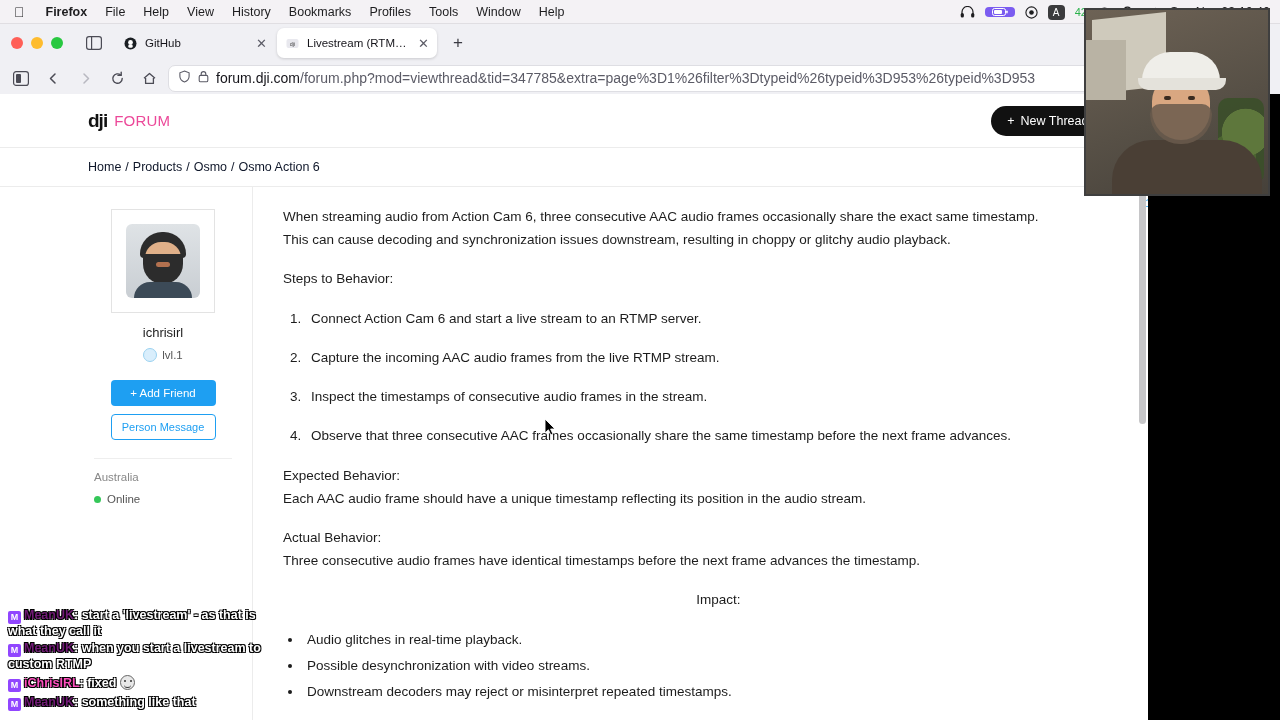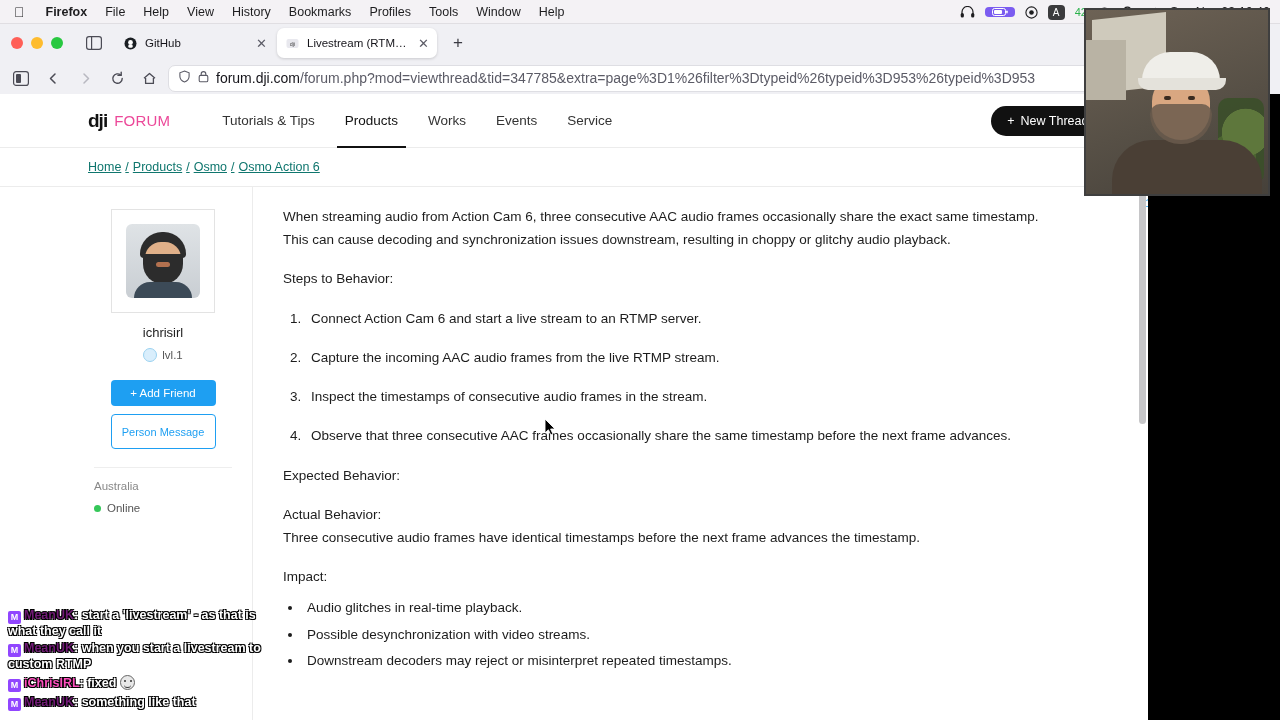--- a/index.html
+++ b/index.html
@@ -104,21 +104,21 @@
     background: #111; color: #fff; border-radius: 18px; height: 30px;
     display: flex; align-items: center; gap: 6px; padding: 0 16px; font-size: 12.5px;
   }
   .search-ic { width: 22px; height: 22px; display: flex; align-items: center; justify-content: center; }
   .auth-links { font-size: 12.5px; color: #333; }
 
   .breadcrumb-bar {
     height: 39px; display: flex; align-items: center; padding: 0 24px 0 88px;
     border-bottom: 1px solid #ececec; font-size: 12.5px; color: #444;
   }
-  .crumbs span { color: #0f766e; text-decoration: underline; }
+  .crumbs span { color: #0f172a; }
   .crumb-sep { color: #999; margin: 0 4px; }
   .bc-right { margin-left: auto; display: flex; align-items: center; gap: 16px; font-size: 12px; color: #555; }
   .bc-right .it { display: flex; align-items: center; gap: 5px; }
 
   .content { display: flex; height: 533px; background: #fff; position: relative; }
   .left-col {
     width: 150px; margin-left: 88px; padding-top: 22px; flex: 0 0 150px;
   }
   .avatar-box {
     width: 104px; height: 104px; margin: 0 auto; border: 1px solid #e3e3e3;
@@ -135,35 +135,35 @@
   .av-mouth { position: absolute; left: 30px; top: 38px; width: 14px; height: 5px; border-radius: 3px; background: #b3714f; }
   .av-body { position: absolute; left: 8px; bottom: 0; width: 58px; height: 16px; border-radius: 18px 18px 0 0; background: #3c4a57; }
   .username { text-align: center; font-size: 13px; color: #222; margin-top: 12px; }
   .lvl { display: flex; align-items: center; justify-content: center; gap: 5px; margin-top: 8px; font-size: 11.5px; color: #555; }
   .lvl-ic { width: 14px; height: 14px; border-radius: 50%; background: #d9eefc; border: 1px solid #9bd2f0; }
   .btn-add {
     display: block; margin: 18px auto 0; width: 105px; height: 26px; border-radius: 4px;
     background: #1e9ff2; color: #fff; font-size: 11.5px; display: flex; align-items: center; justify-content: center;
   }
   .btn-msg {
-    display: flex; margin: 8px auto 0; width: 105px; height: 35px; border-radius: 4px;
+    display: flex; margin: 8px auto 0; width: 105px; height: 26px; border-radius: 4px;
     border: 1px solid #1e9ff2; color: #1e9ff2; font-size: 11px; align-items: center; justify-content: center;
   }
   .left-divider { margin: 18px 6px 0; border-top: 1px solid #eee; }
   .location { font-size: 11.5px; color: #888; margin: 12px 0 0 6px; }
   .online { display: flex; align-items: center; gap: 6px; font-size: 11.5px; color: #555; margin: 10px 0 0 6px; }
   .online-dot { width: 7px; height: 7px; border-radius: 50%; background: #35c759; }
 
   .vdivider { width: 1px; background: #ececec; margin-left: 14px; }
 
   .post-col { flex: 1; padding: 18px 30px 0 30px; position: relative; }
   .floor-no { position: absolute; right: 26px; top: 10px; font-size: 11.5px; color: #1e9ff2; }
   .post-body { font-size: 13.5px; line-height: 1.72; color: #1c1c1c; }
   .post-body p { margin-bottom: 16px; }
-  .post-body .tight { margin-bottom: 8px; }
+  .post-body .tight { margin-bottom: 16px; text-align: center; }
   .post-body ol { margin: 0 0 16px 22px; }
   .post-body ol li { margin-bottom: 16px; padding-left: 6px; }
   .post-body ul { margin: 0 0 10px 20px; }
   .post-body ul li { margin-bottom: 3px; padding-left: 4px; }
   .right-rail { width: 96px; flex: 0 0 96px; }
   .scroll-thumb { position: absolute; top: 94px; right: 134px; width: 7px; height: 330px; background: #c6c6c8; border-radius: 4px; }
   .page-right-strip { position: absolute; top: 94px; right: 0; width: 132px; height: 626px; background: #000; }
   .black-top { position: absolute; top: 24px; right: 0; width: 132px; height: 70px; background: #f0f0f4; }
 
   
@@ -386,27 +386,20 @@
       </div>
     </div>
   </div>
 
   <div class="page">
 
     <div class="site-header">
       <div class="logo">
         <span class="logo-mark">dji</span>
         <span class="logo-text">FORUM</span>
-      </div>
-      <div class="mainnav">
-        <a>Tutorials &amp; Tips</a>
-        <a class="active">Products</a>
-        <a>Works</a>
-        <a>Events</a>
-        <a>Service</a>
       </div>
       <div class="header-right">
         <div class="new-thread">
           <span>+</span>
           <span>New Thread</span>
         </div>
         <div class="search-ic">
           <svg width="19" height="19" viewBox="0 0 19 19">
               <circle cx="8" cy="8" r="6.2" fill="none" stroke="#111" stroke-width="1.5"></circle>
               <line x1="12.6" y1="12.6" x2="17.4" y2="17.4" stroke="#111" stroke-width="1.6" stroke-linecap="round"></line>
@@ -487,20 +480,21 @@
           </p>
           <p>Steps to Behavior:</p>
           <ol>
             <li>Connect Action Cam 6 and start a live stream to an RTMP server.</li>
             <li>Capture the incoming AAC audio frames from the live RTMP stream.</li>
             <li>Inspect the timestamps of consecutive audio frames in the stream.</li>
             <li>Observe that three consecutive AAC frames occasionally share the same timestamp before the next frame advances.</li>
           </ol>
           <p>
             <span>Expected Behavior:</span><br>
+            <span>Each AAC audio frame should have a unique timestamp reflecting its position in the audio stream.</span>
           </p>
           <p>
             <span>Actual Behavior:</span><br>
             <span>Three consecutive audio frames have identical timestamps before the next frame advances the timestamp.</span>
           </p>
           <p class="tight">Impact:</p>
           <ul>
             <li>Audio glitches in real-time playback.</li>
             <li>Possible desynchronization with video streams.</li>
             <li>Downstream decoders may reject or misinterpret repeated timestamps.</li>

